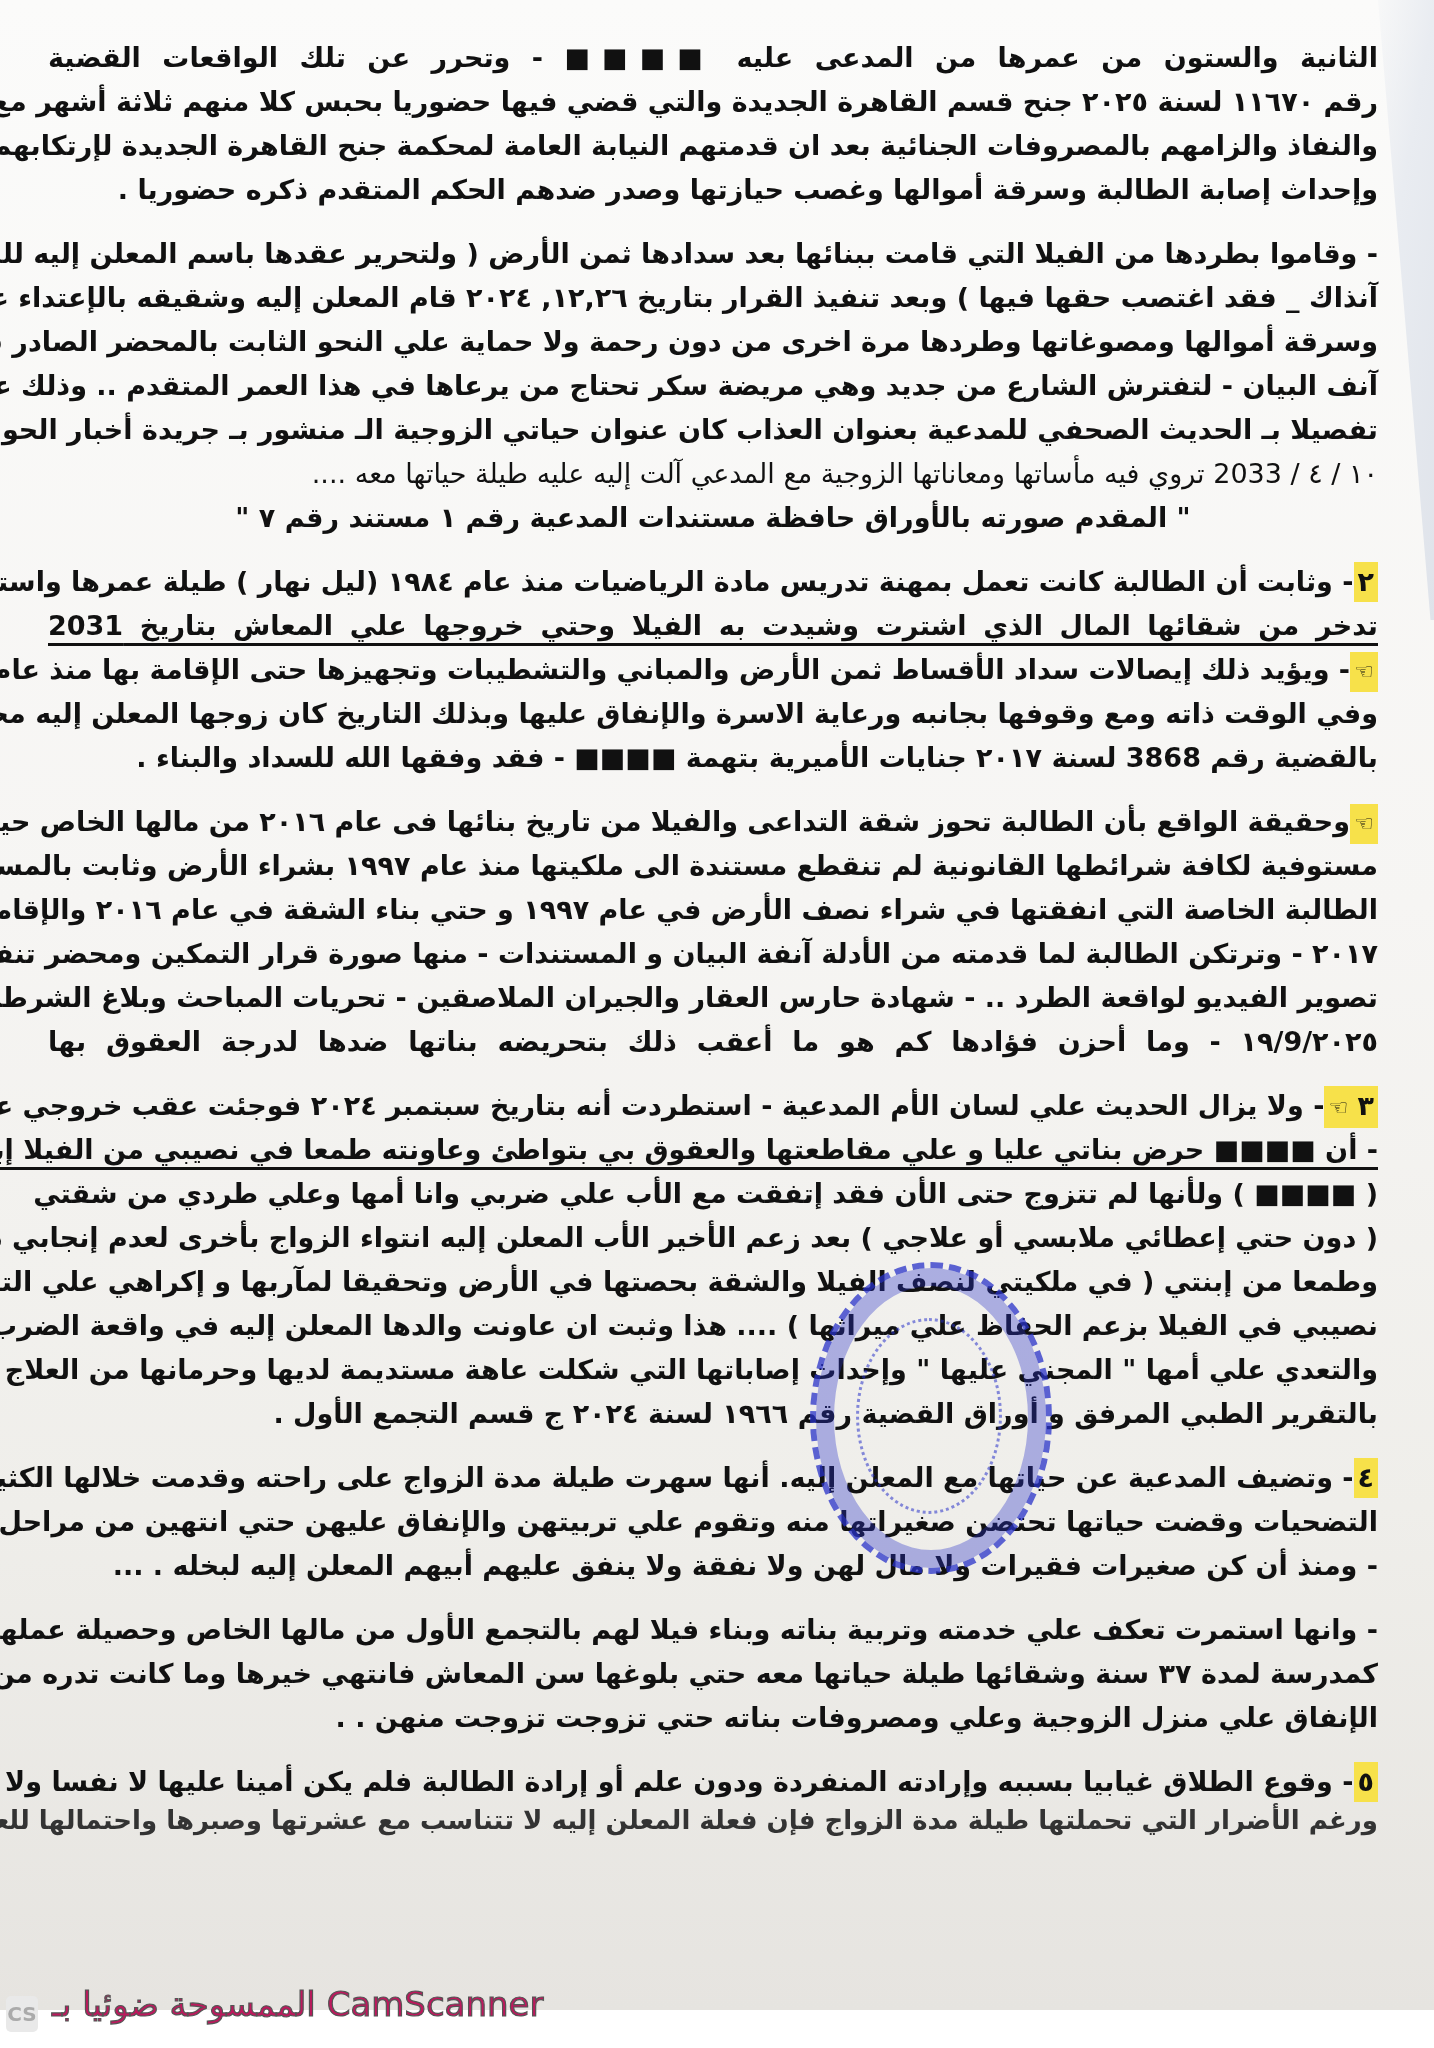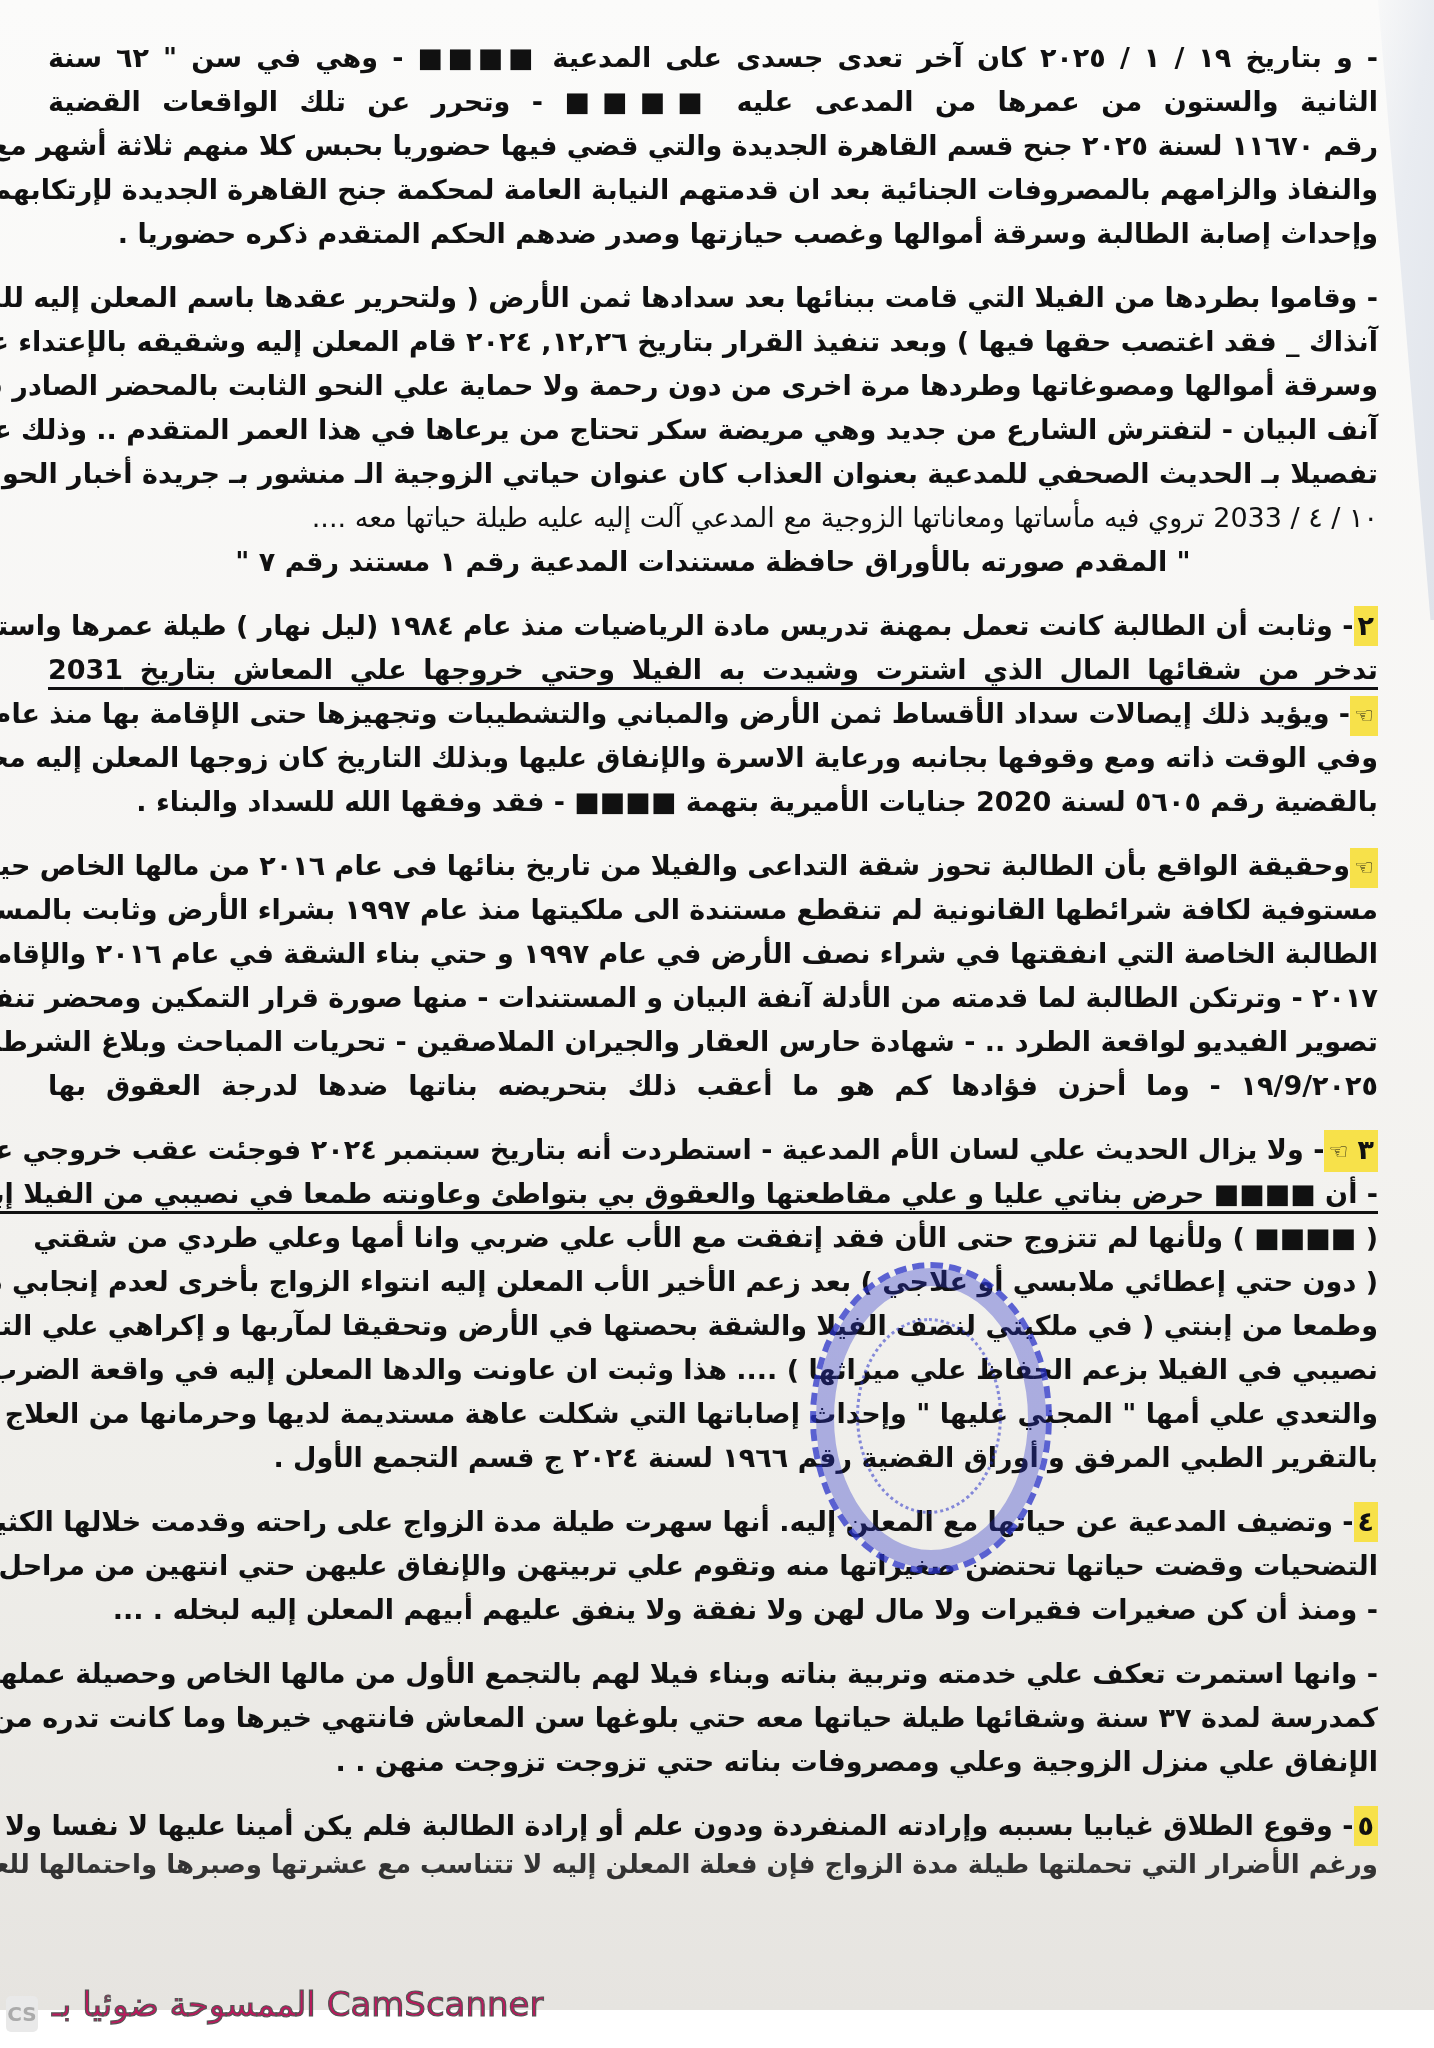--- a/index.html
+++ b/index.html
@@ -60,21 +60,20 @@
 </style>
 </head>
 <body>
 
 <div class="page">
   <div class="fold"></div>
 
   <div class="doc">
 
     <div class="para">
-      <span class="line u-red-lines">- و بتاريخ ١٩ / ١ / ٢٠٢٥ كان آخر تعدى جسدى على المدعية ■■■■ - وهي في سن " ٦٢ سنة</span>
       <span class="line">الثانية والستون من عمرها  من المدعى عليه ■■■■ - وتحرر عن تلك الواقعات   القضية</span>
       <span class="line">رقم ١١٦٧٠ لسنة ٢٠٢٥ جنح قسم القاهرة الجديدة والتي قضي فيها حضوريا بحبس كلا منهم ثلاثة  أشهر مع الشغل</span>
       <span class="line">والنفاذ والزامهم بالمصروفات الجنائية بعد ان قدمتهم النيابة العامة لمحكمة جنح القاهرة الجديدة لإرتكابهم جرائم ضرب</span>
       <span class="line last">وإحداث إصابة الطالبة وسرقة أموالها وغصب حيازتها وصدر ضدهم الحكم المتقدم ذكره حضوريا .</span>
     </div>
 
     <div class="para">
       <span class="line">- وقاموا بطردها من الفيلا التي قامت ببنائها بعد سدادها ثمن الأرض ( ولتحرير عقدها باسم المعلن إليه للموانع الأدبية</span>
       <span class="line">آنذاك _ فقد اغتصب حقها فيها )  وبعد تنفيذ القرار بتاريخ ١٢,٢٦, ٢٠٢٤ قام المعلن إليه وشقيقه بالإعتداء عليها بالضرب</span>
       <span class="line">وسرقة أموالها ومصوغاتها وطردها مرة اخرى من دون رحمة ولا حماية علي النحو الثابت  بالمحضر الصادر فيه الحكم</span>
@@ -82,21 +81,21 @@
       <span class="line">تفصيلا بـ الحديث الصحفي للمدعية بعنوان العذاب كان عنوان حياتي الزوجية الـ منشور بـ جريدة أخبار الحوادث بالعدد     رقم ١٧٢٤ بتاريخ</span>
       <span class="line last light">١٠ / ٤ / 2033  تروي فيه مأساتها ومعاناتها الزوجية مع المدعي آلت إليه عليه طيلة حياتها معه ....</span>
       <span class="line last" style="text-align-last:center">" المقدم صورته بالأوراق حافظة مستندات المدعية رقم ١ مستند رقم ٧ "</span>
     </div>
 
     <div class="para">
       <span class="line"><span class="hl">٢</span><span>- وثابت أن الطالبة كانت تعمل بمهنة تدريس مادة الرياضيات  منذ عام ١٩٨٤ (ليل نهار ) طيلة عمرها واستطاعت أن</span></span>
       <span class="line u-blk">تدخر من شقائها المال الذي اشترت وشيدت به الفيلا وحتي خروجها علي المعاش بتاريخ 2031</span>
       <span class="line"><span class="hl hand">☜</span><span>- ويؤيد ذلك إيصالات سداد الأقساط ثمن الأرض والمباني والتشطيبات وتجهيزها حتى الإقامة  بها منذ عام ٢٠١٧ -</span></span>
       <span class="line">وفي الوقت ذاته ومع وقوفها بجانبه ورعاية الاسرة والإنفاق عليها وبذلك التاريخ كان زوجها المعلن إليه محبوسا علي</span>
-      <span class="line last">بالقضية رقم ٥٦٠٥ لسنة 2020 جنايات الأميرية بتهمة ■■■■ - فقد وفقها الله للسداد والبناء .</span>
+      <span class="line last">بالقضية رقم 3868 لسنة ٢٠١٧ جنايات الأميرية بتهمة ■■■■ - فقد وفقها الله للسداد والبناء .</span>
     </div>
 
     <div class="para">
       <span class="line"><span class="hl hand">☜</span><span>وحقيقة الواقع بأن الطالبة تحوز شقة التداعى والفيلا من تاريخ بنائها فى عام ٢٠١٦ من مالها الخاص حيازة</span></span>
       <span class="line">مستوفية لكافة شرائطها القانونية  لم تنقطع مستندة الى ملكيتها منذ عام ١٩٩٧ بشراء الأرض وثابت بالمستندات أموال</span>
       <span class="line">الطالبة الخاصة التي انفقتها في شراء نصف الأرض في عام ١٩٩٧  و حتي بناء الشقة في عام ٢٠١٦ والإقامة في</span>
       <span class="line">٢٠١٧ - وترتكن الطالبة لما قدمته  من الأدلة آنفة البيان و المستندات - منها صورة قرار التمكين ومحضر تنفيذه -</span>
       <span class="line">تصوير الفيديو لواقعة الطرد  ..     - شهادة حارس العقار والجيران الملاصقين - تحريات المباحث وبلاغ   الشرطة ف</span>
       <span class="line">٢٠٢٥/9/١٩ - وما أحزن فؤادها كم هو ما أعقب ذلك بتحريضه بناتها ضدها لدرجة العقوق بها</span>
     </div>

